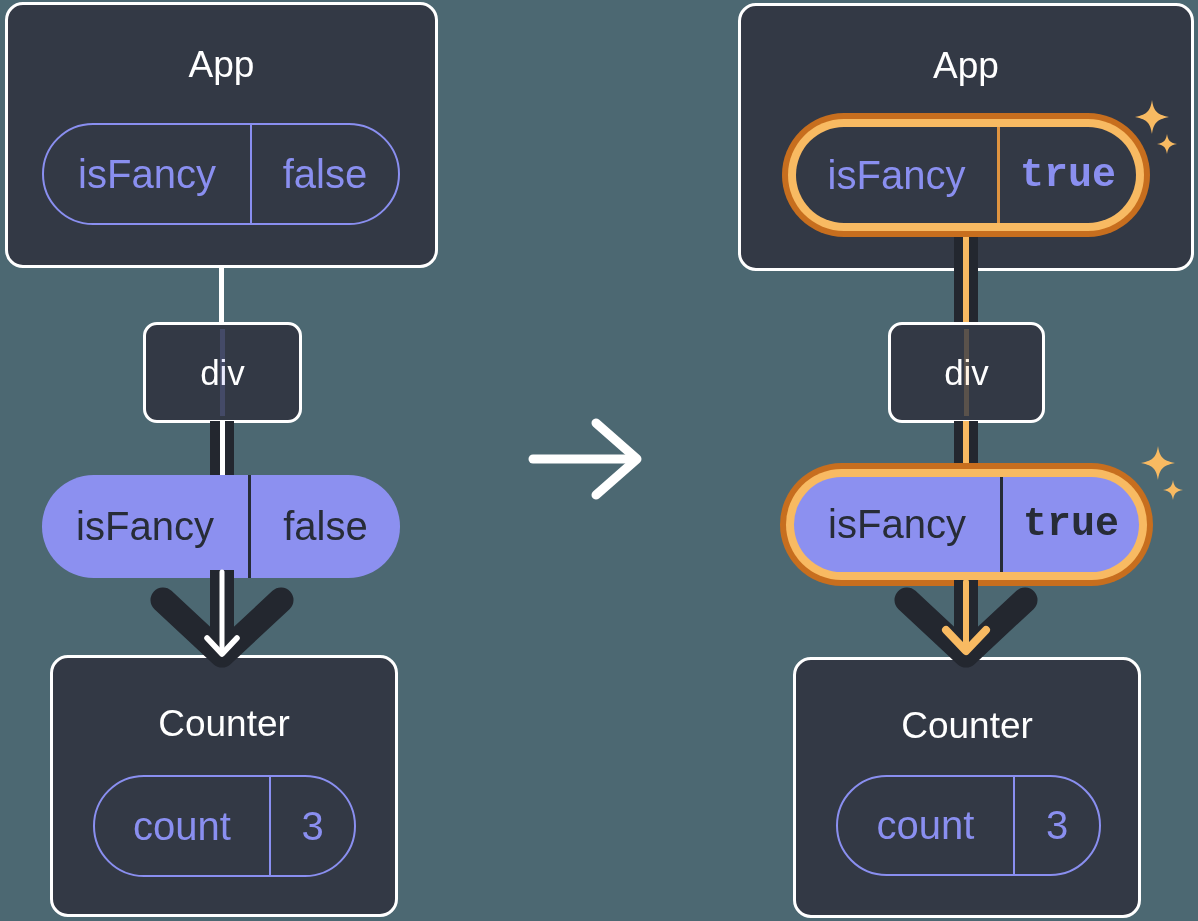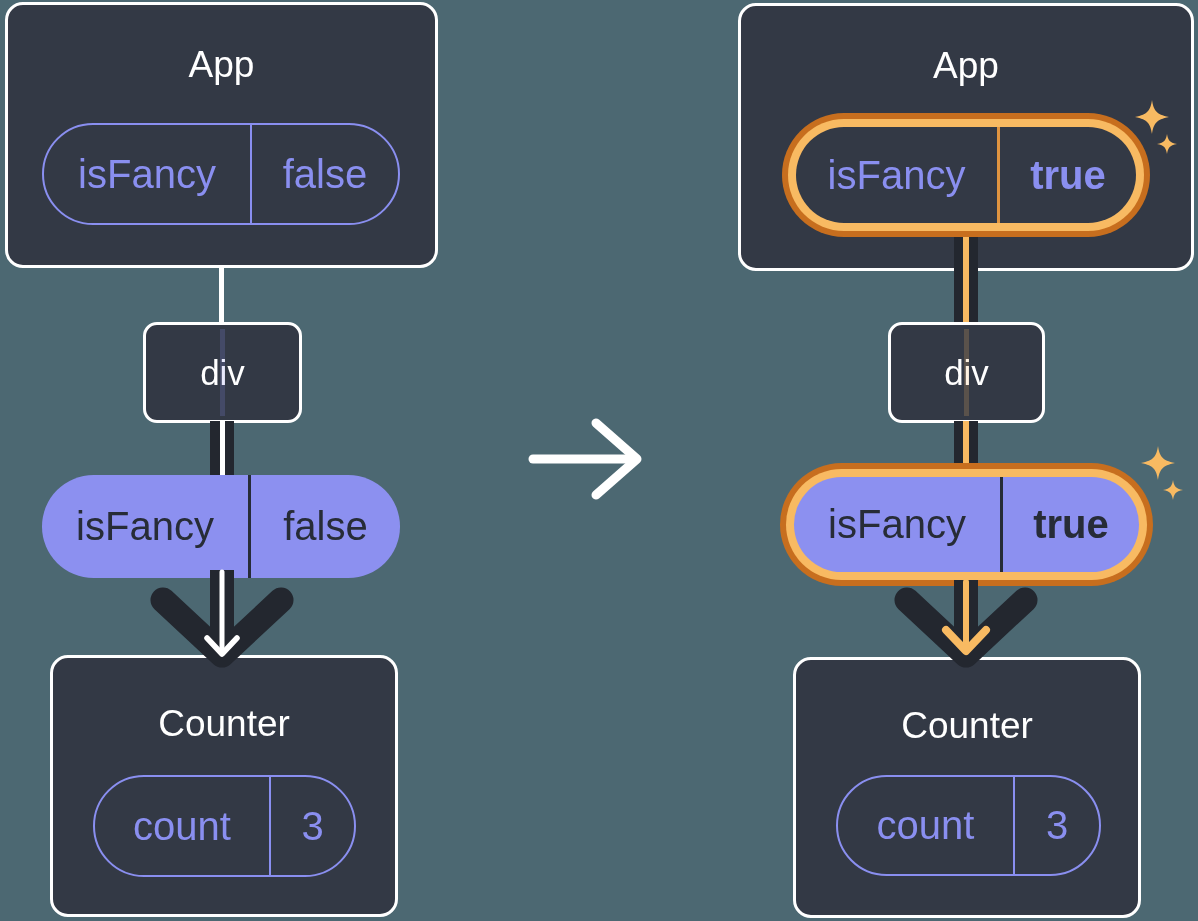--- a/index.html
+++ b/index.html
@@ -30,21 +30,21 @@
 
   .ring-outer{position:absolute;background:var(--orangeDark);border-radius:70px;padding:6px;box-sizing:border-box;}
   .ring-inner{background:var(--orangeLight);border-radius:60px;padding:8px;box-sizing:border-box;width:100%;height:100%;}
   .ring-pill{position:relative;display:flex;border-radius:50px;overflow:hidden;width:100%;height:100%;box-sizing:border-box;}
   .ring-pill.state{background:var(--card);color:var(--purple);}
   .ring-pill.state .cell-l{border-right:3px solid var(--orangeMid);}
   .ring-pill.prop{background:var(--pillFill);color:var(--textOnPill);}
   .ring-pill.prop .cell-l{border-right:3px solid var(--textOnPill);}
   .ring-pill .cell{display:flex;align-items:center;justify-content:center;font-size:40px;}
 
-  .bold{font-weight:700;}
+  .bold{font-weight:700;font-family:Liberation Mono, monospace;}
   .vline{position:absolute;}
   svg{position:absolute;overflow:visible;}
 </style>
 </head>
 <body>
 
 <div id="stage">
 
   <div>
 

